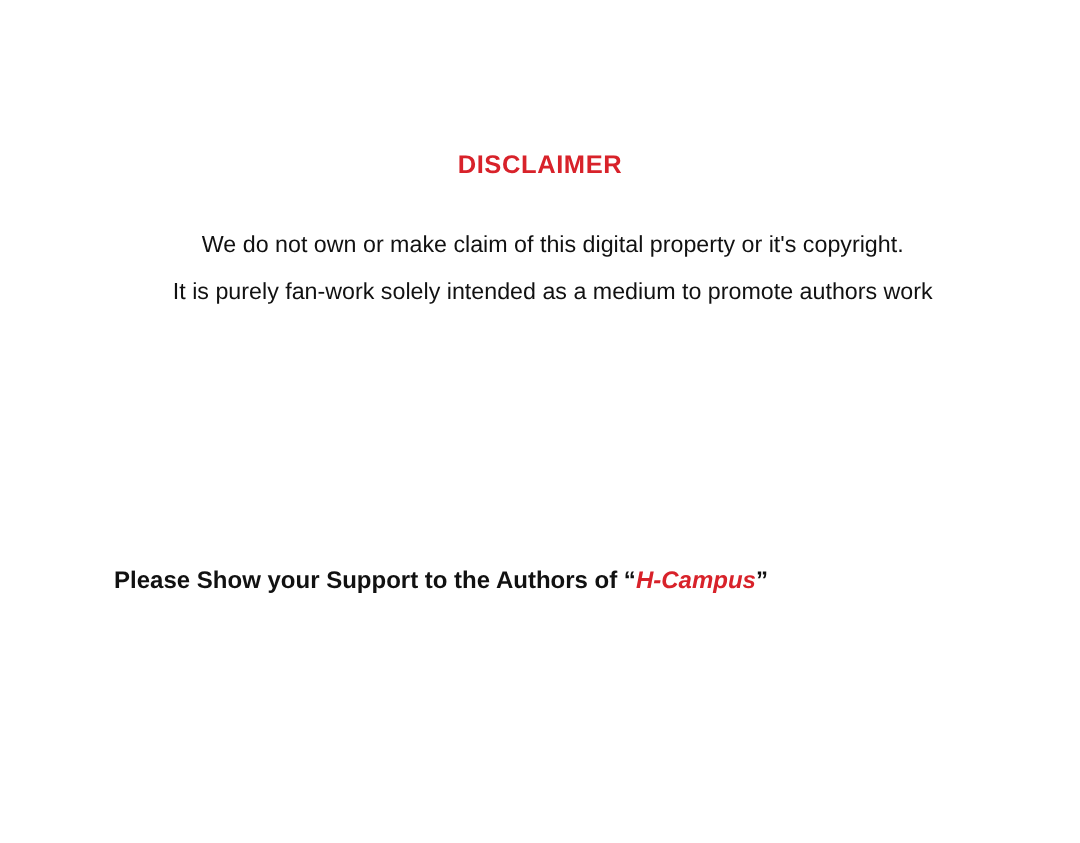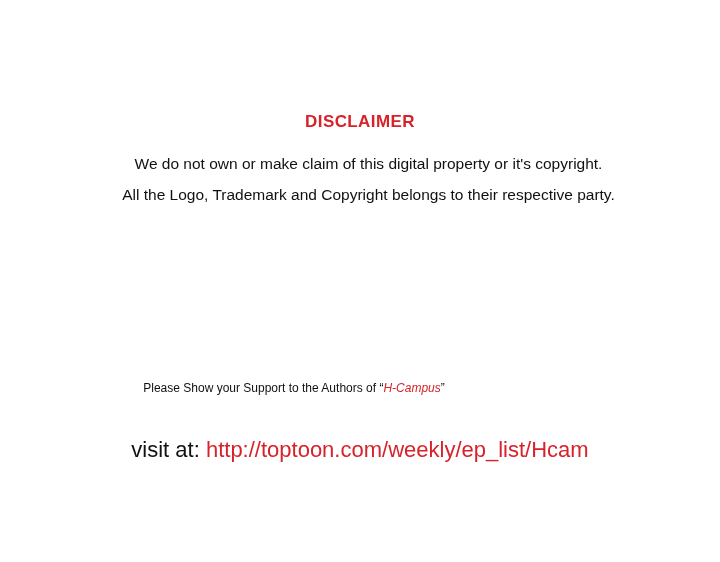--- a/index.html
+++ b/index.html
@@ -15,21 +15,21 @@
     overflow: hidden;
   }
   .page {
     position: relative;
     width: 720px;
     height: 562px;
     box-sizing: border-box;
   }
   .disclaimer-title {
     position: absolute;
-    top: 112px;
+    top: 100px;
     left: 0;
     width: 720px;
     text-align: center;
     font-size: 17px;
     font-weight: bold;
     color: #d8222a;
     letter-spacing: 0.4px;
   }
   .disclaimer-body {
     position: absolute;
@@ -48,23 +48,24 @@
   }
   .italic {
     font-style: italic;
   }
   .support-block {
     position: absolute;
     top: 376px;
     left: 0;
     width: 588px;
     text-align: center;
-    font-size: 12px;
+    font-size: 16px;
     line-height: 24px;
     color: #111111;
+    font-weight: bold;
   }
   .support-block .line {
     display: block;
   }
   .red-italic {
     color: #d8222a;
     font-style: italic;
   }
   .visit-line {
     position: absolute;
@@ -81,22 +82,21 @@
 </style>
 </head>
 <body>
 
 <div class="page">
 
   <div class="disclaimer-title">DISCLAIMER</div>
 
   <div class="disclaimer-body">
     <span class="line">We do not own or make claim of this digital property or it's copyright.</span>
-    <span class="line">All the Logo, Trademark and Copyright belongs to their respective party.</span>
+    <span class="line">It is purely fan-work solely intended as a medium to promote authors work</span>
   </div>
 
   <div class="support-block">
     <span class="line"><span>Please Show your Support to the Authors of “</span><span class="red-italic">H-Campus</span><span>”</span></span>
   </div>
 
-  <div class="visit-line"><span>visit at: </span><span class="visit-url">http://toptoon.com/weekly/ep_list/Hcam</span></div>
 
 </div>
 
 </body></html>

